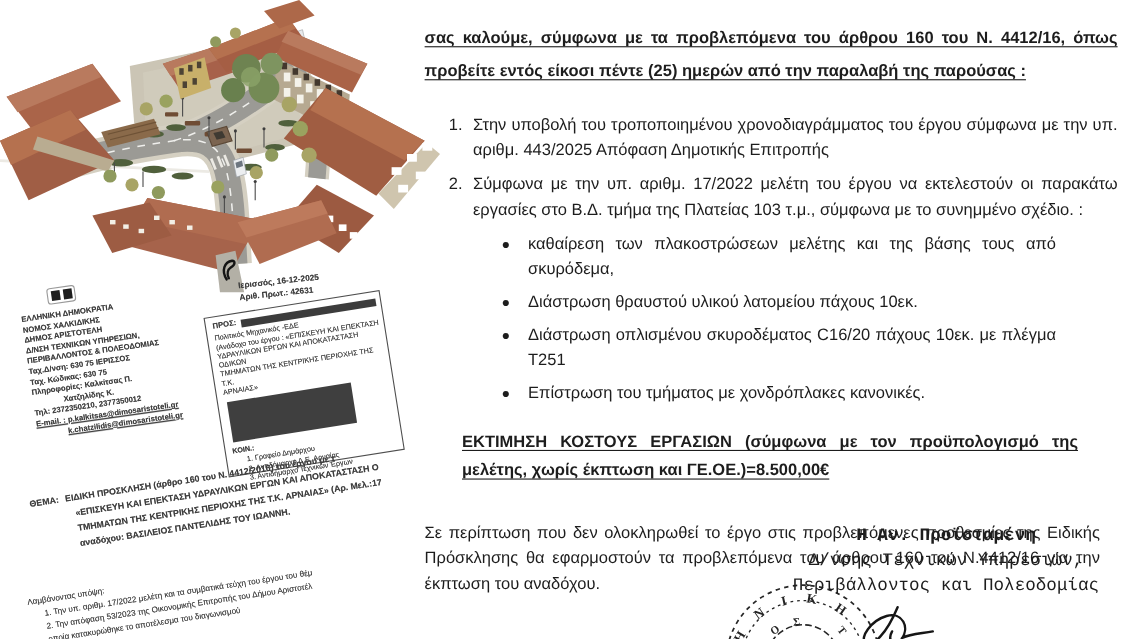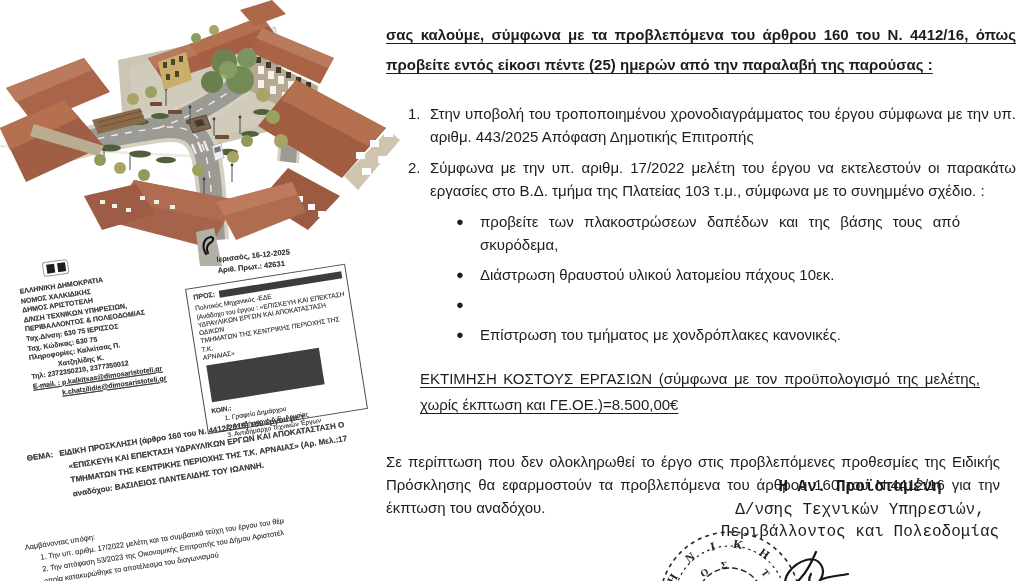--- a/index.html
+++ b/index.html
@@ -42,21 +42,21 @@
   .intro{font-weight:700;line-height:30px;text-decoration:underline;text-decoration-thickness:1.4px;
          text-underline-offset:3px;margin:12px 0 22px 0;}
   .num-list{margin:0 0 2px 0;}
   .num-item{display:flex;margin:0 0 8px 0;}
   .num-item .n{width:22px;flex:0 0 22px;margin-left:22px;}
   .num-item .t{flex:1;}
   .bullets{margin:2px 0 0 0;}
   .bullet-item{display:flex;margin:0 0 7px 0;}
   .bullet-item .b{width:24px;flex:0 0 24px;margin-left:70px;font-size:13px;}
   .bullet-item .t{flex:1;padding-right:56px;}
-  .estimate{font-weight:400;line-height:26px;text-decoration:underline;
+  .estimate{font-weight:700;line-height:26px;text-decoration:underline;
             text-decoration-thickness:1.4px;text-underline-offset:3px;margin:20px 0 0 34px;
             width:560px;}
   .closing{margin:32px 16px 0 0;}
   .sig{position:absolute;left:700px;top:476px;width:320px;text-align:center;line-height:22.5px;z-index:2;font-family:Liberation Mono, monospace;}
   .sig .l1{font-weight:700;}
   .stamp{position:absolute;left:630px;top:490px;z-index:1;}
 </style>
 </head>
 <body>
 
@@ -313,28 +313,29 @@
       </div>
       <div class="num-item">
         <span class="n">2.</span>
         <span class="t">Σύμφωνα με την υπ. αριθμ. 17/2022 μελέτη του έργου να εκτελεστούν οι παρακάτω εργασίες στο Β.Δ. τμήμα της Πλατείας 103 τ.μ., σύμφωνα με το συνημμένο σχέδιο. :</span>
       </div>
     </div>
 
     <div class="bullets">
       <div class="bullet-item">
         <span class="b">●</span>
-        <span class="t">προβείτε των πλακοστρώσεων δαπέδων και της βάσης τους   από σκυρόδεμα,</span>
+        <span class="t">καθαίρεση των πλακοστρώσεων μελέτης και της βάσης τους   από σκυρόδεμα,</span>
       </div>
       <div class="bullet-item">
         <span class="b">●</span>
         <span class="t">Διάστρωση θραυστού υλικού λατομείου πάχους 10εκ.</span>
       </div>
       <div class="bullet-item">
         <span class="b">●</span>
+        <span class="t">Διάστρωση οπλισμένου  σκυροδέματος C16/20 πάχους 10εκ.   με πλέγμα Τ251</span>
       </div>
       <div class="bullet-item">
         <span class="b">●</span>
         <span class="t">Επίστρωση του τμήματος με  χονδρόπλακες κανονικές.</span>
       </div>
     </div>
 
     <p class="estimate">ΕΚΤΙΜΗΣΗ ΚΟΣΤΟΥΣ ΕΡΓΑΣΙΩΝ  (σύμφωνα με τον προϋπολογισμό της μελέτης, χωρίς έκπτωση και ΓΕ.ΟΕ.)=8.500,00€</p>
 
     <p class="closing">Σε περίπτωση που δεν ολοκληρωθεί το έργο στις προβλεπόμενες προθεσμίες της Ειδικής Πρόσκλησης θα εφαρμοστούν τα προβλεπόμενα του άρθρου 160 του Ν.4412/16 για την έκπτωση του αναδόχου.</p>

